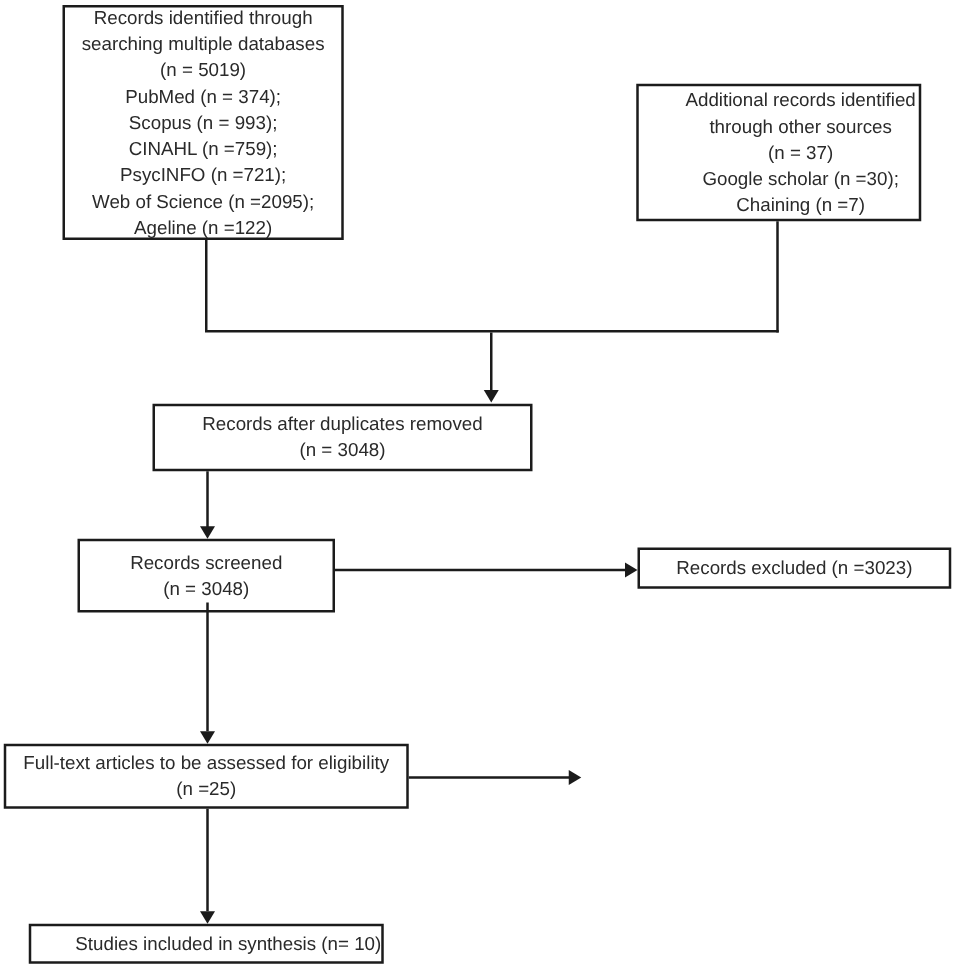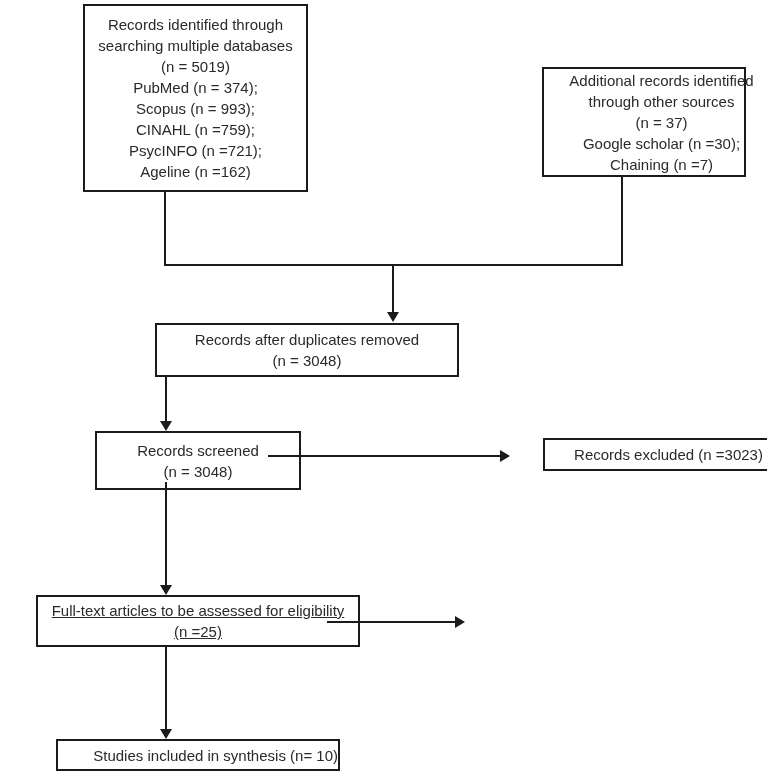--- a/index.html
+++ b/index.html
@@ -26,21 +26,20 @@
     box-sizing: border-box;
     border: 2px solid var(--line);
     background: var(--bg);
     display: flex;
     flex-direction: column;
     justify-content: center;
     align-items: center;
     text-align: center;
     font-size: 15px;
     line-height: 21px;
-    margin-left: 33px;
   }
   .box .line-text {
     white-space: nowrap;
   }
   .vline, .hline {
     position: absolute;
     background: var(--line);
   }
   .vline { width: 2px; }
   .hline { height: 2px; }
@@ -54,25 +53,25 @@
   .ah-right {
     position: absolute;
     width: 0; height: 0;
     border-top: 6px solid transparent;
     border-bottom: 6px solid transparent;
     border-left: 10px solid var(--line);
   }
 
   
   #box-identified        { left: 50px;  top: 4px;   width: 225px; height: 188px; }
-  #box-additional        { left: 509px; top: 67px;  width: 204px; height: 110px; padding-left: 35px; }
+  #box-additional        { left: 509px; top: 67px;  width: 228px; height: 110px; padding-left: 35px; }
   #box-duplicates        { left: 122px; top: 323px; width: 304px; height: 54px; }
   #box-screened          { left: 62px;  top: 431px; width: 206px; height: 59px; }
   #box-records-excluded  { left: 510px; top: 438px; width: 251px; height: 33px; }
-  #box-fulltext          { left: 3px;   top: 595px; width: 324px; height: 52px; text-decoration: underline; }
+  #box-fulltext          { left: 3px;   top: 595px; width: 324px; height: 52px; }
   #box-fulltext-excluded { left: 465px; top: 583px; width: 297px; height: 75px; }
   #box-included          { left: 23px;  top: 739px; width: 284px; height: 32px; align-items: flex-end; }
 
   
   #v-identified  { left: 164px; top: 192px; height: 73px; }
   #v-additional  { left: 621px; top: 177px; height: 89px; }
   #h-merge       { left: 164px; top: 264px; width: 459px; }
   #a1-line       { left: 392px; top: 266px; height: 47px; }
   #a1-head       { left: 387px; top: 312px; }
   #a2-line       { left: 165px; top: 377px; height: 45px; }
@@ -92,21 +91,22 @@
 <div id="canvas">
 
   <div class="box" id="box-identified">
     <div class="line-text">Records identified through</div>
     <div class="line-text">searching multiple databases</div>
     <div class="line-text">(n = 5019)</div>
     <div class="line-text">PubMed (n = 374);</div>
     <div class="line-text">Scopus (n = 993);</div>
     <div class="line-text">CINAHL (n =759);</div>
     <div class="line-text">PsycINFO (n =721);</div>
-    <div class="line-text">Ageline (n =162)</div>
+    <div class="line-text">Web of Science (n =2095);</div>
+    <div class="line-text">Ageline (n =122)</div>
   </div>
 
   <div class="box" id="box-additional">
     <div class="line-text">Additional records identified</div>
     <div class="line-text">through other sources</div>
     <div class="line-text">(n = 37)</div>
     <div class="line-text">Google scholar (n =30);</div>
     <div class="line-text">Chaining (n =7)</div>
   </div>
 

